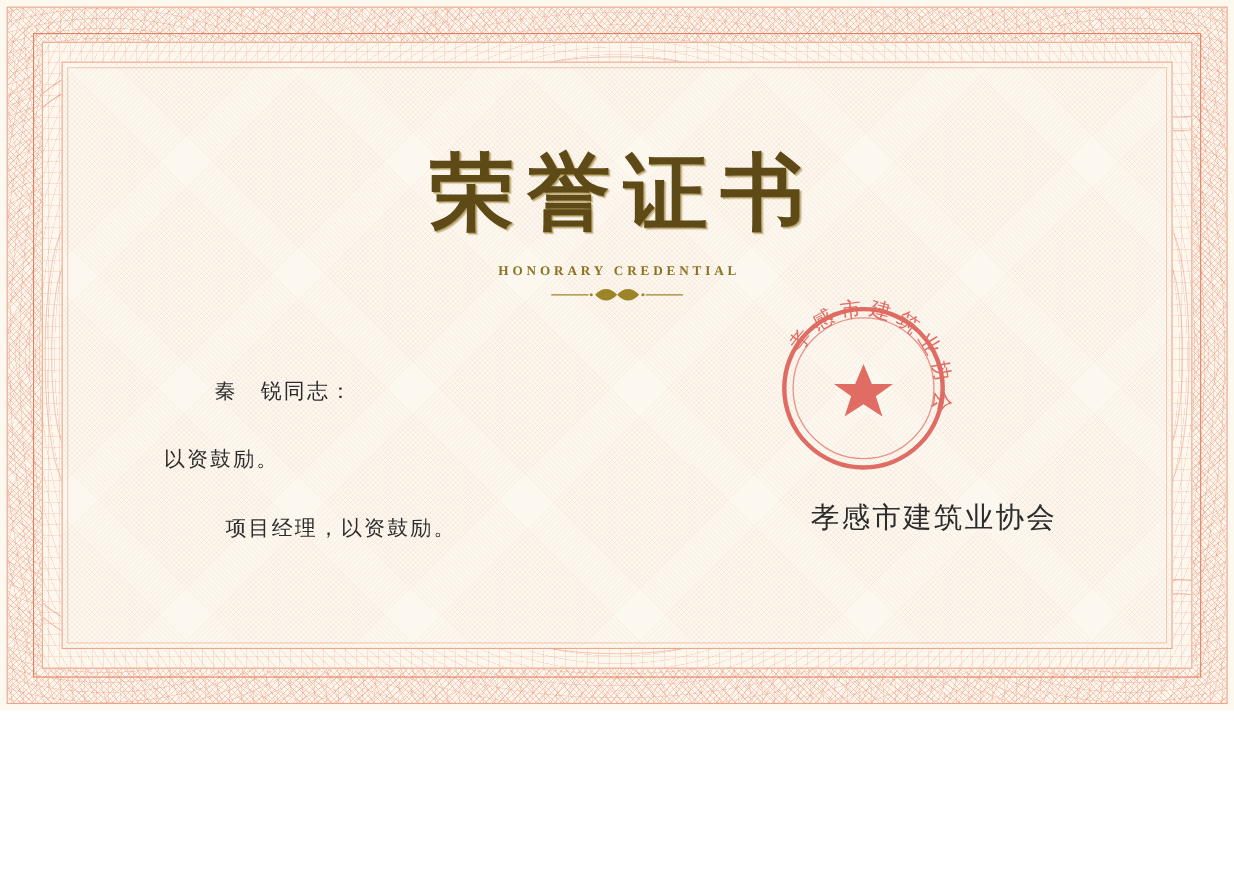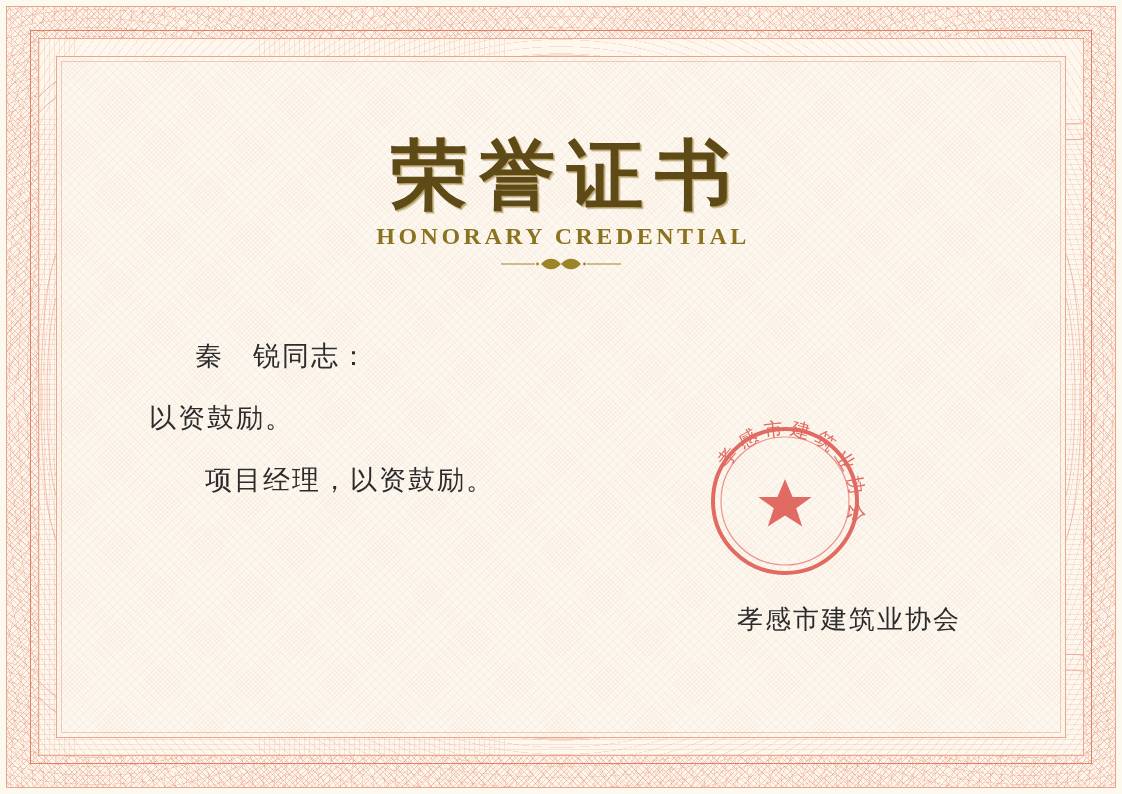--- a/index.html
+++ b/index.html
@@ -11,21 +11,21 @@
     width: 1122px;
     height: 794px;
     font-family: "Liberation Serif", serif;
     overflow: hidden;
   }
 
   
   .certificate {
     position: relative;
     width: 1122px;
-    height: 794px;
+    height: 646px;
     box-sizing: border-box;
     background: #fdf9ee;
     overflow: hidden;
   }
 
   
   .guilloche-outer {
     position: absolute;
     inset: 6px;
     box-sizing: border-box;
@@ -108,44 +108,44 @@
     font-weight: bold;
     letter-spacing: 12px;
     color: #5e4a17;
     text-shadow:
       1px 1px 0 rgba(160,130,40,0.55),
       2px 2px 1px rgba(120,95,25,0.35);
     line-height: 1.05;
     padding-left: 12px;
   }
   .sub-title {
-    margin-top: 8px;
+    margin-top: 24px;
     font-family: "Liberation Serif", serif;
-    font-size: 24px;
+    font-size: 12px;
     font-weight: bold;
     letter-spacing: 3.5px;
     color: #8a7320;
     padding-left: 4px;
   }
   .title-ornament {
     margin: 7px auto 0;
     width: 120px;
     height: 14px;
     color: #9c8528;
   }
 
   
   .body-text {
     position: absolute;
     left: 92px;
     right: 78px;
     top: 268px;
     font-family: "DejaVu Serif", "Liberation Serif", serif;
     color: #2c2c2c;
-    font-size: 27px;
+    font-size: 19px;
     line-height: 62px;
   }
   .salutation {
     letter-spacing: 2px;
     padding-left: 46px;
   }
   .para {
     letter-spacing: 2px;
     text-indent: 56px;
   }

